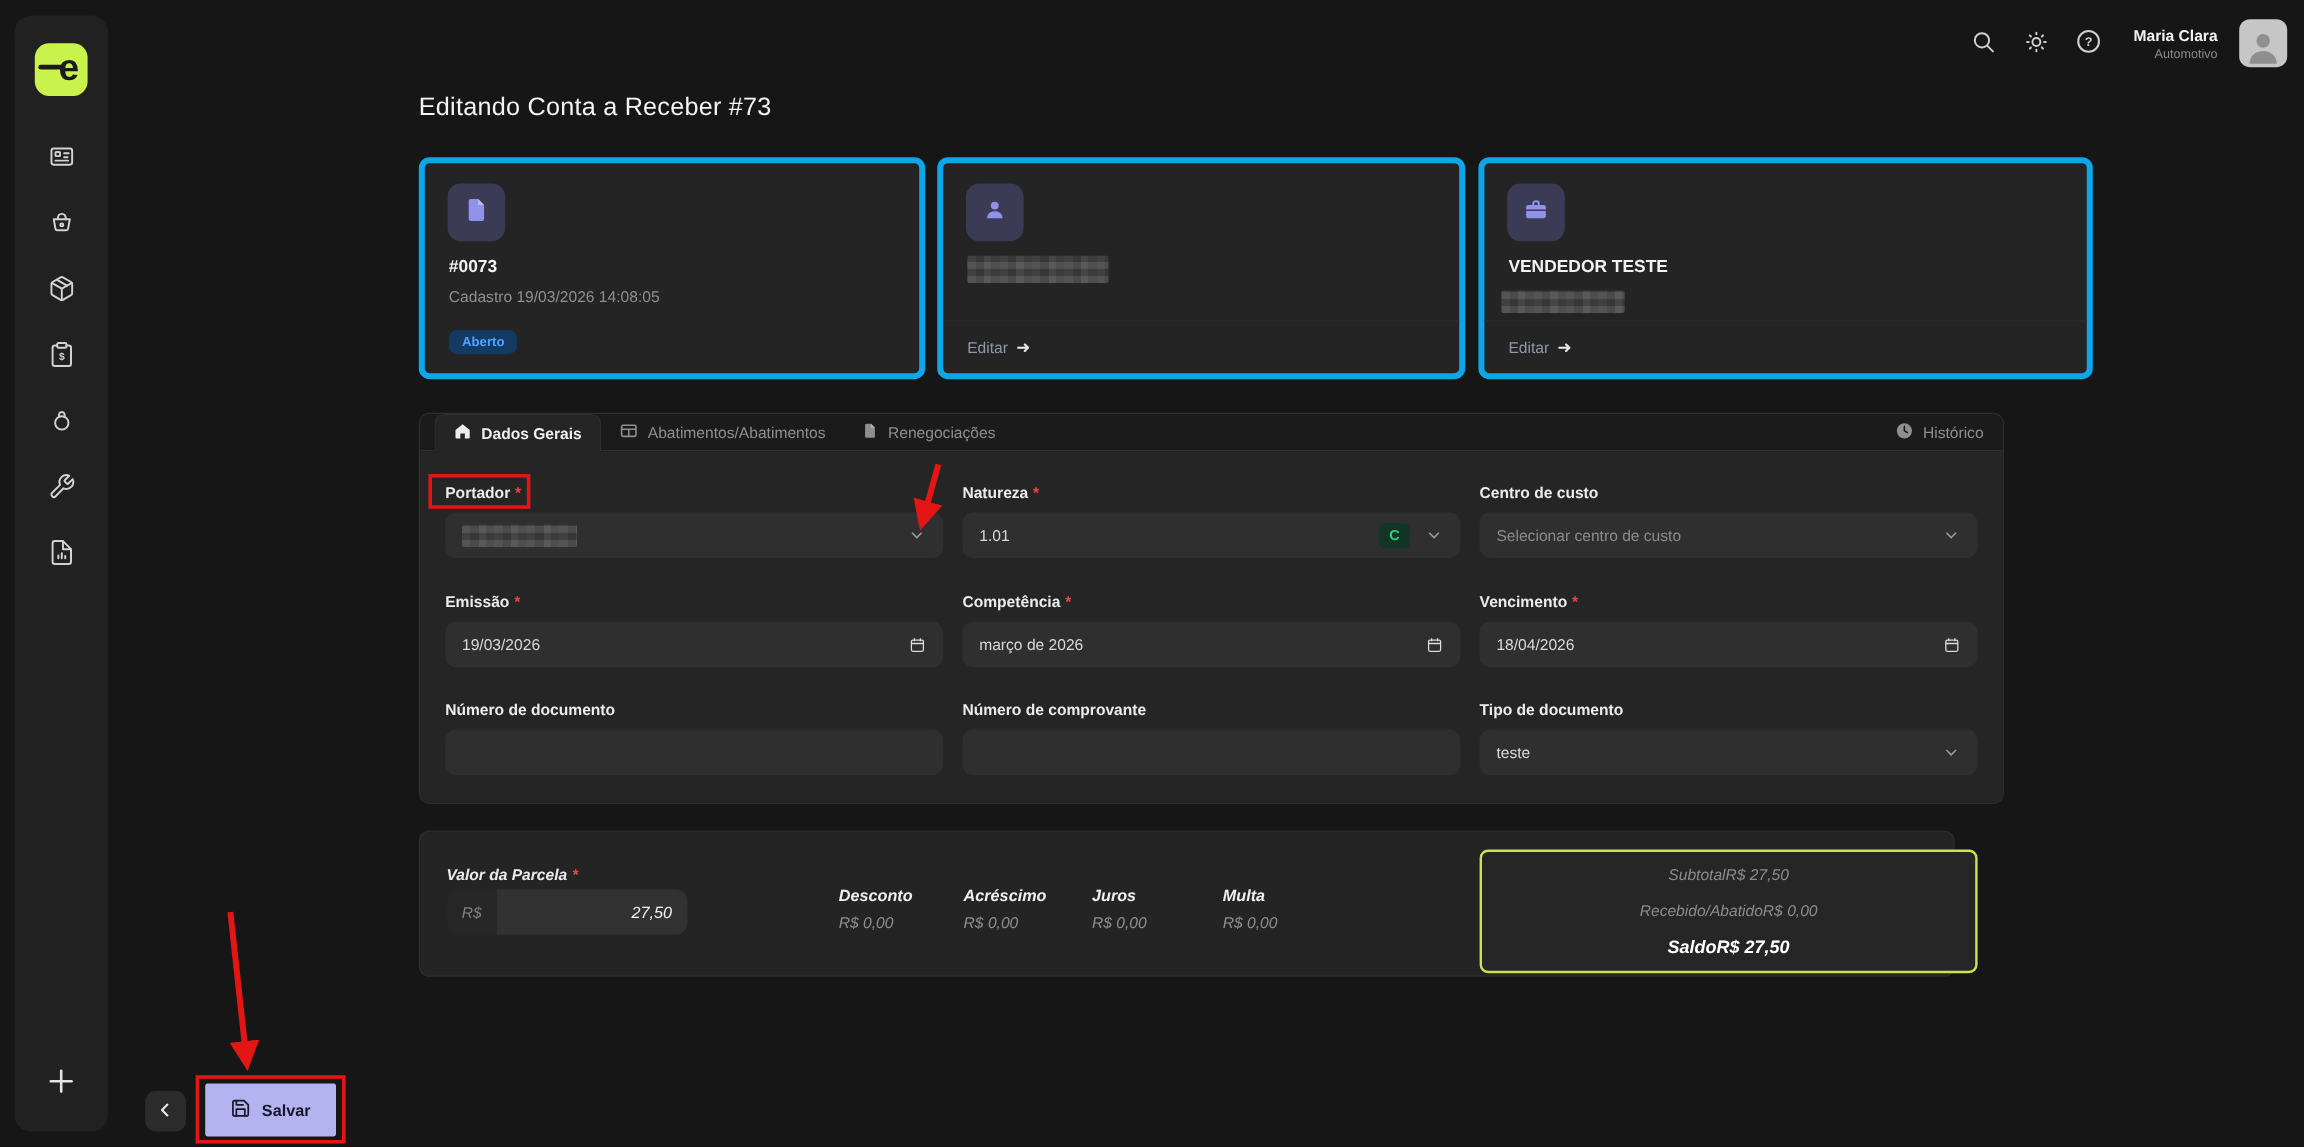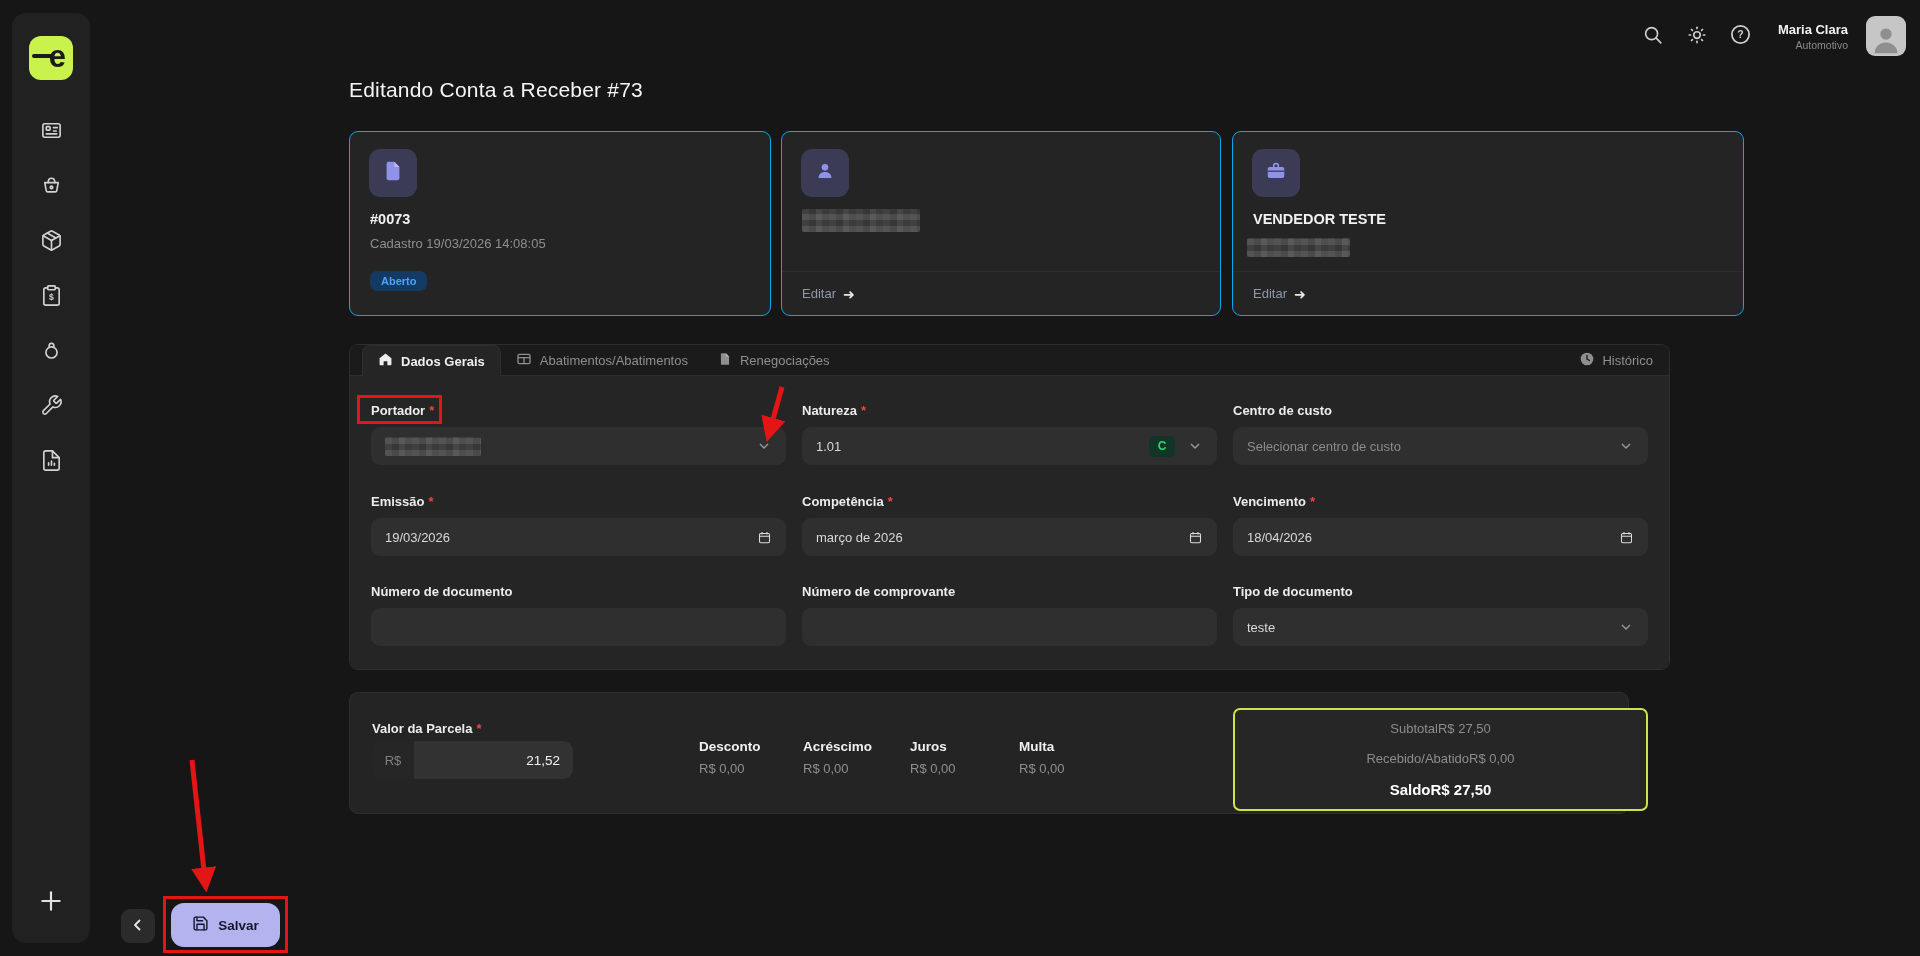--- a/index.html
+++ b/index.html
@@ -24,21 +24,21 @@
   .tb-icon svg { stroke:#cfcfcf; fill:none; stroke-width:1.8; stroke-linecap:round; }
   .user-text { text-align:right; margin-left:6px; }
   .user-name { font-size:13px; font-weight:700; color:#f2f2f2; }
   .user-role { font-size:10.5px; color:#8a8a8a; margin-top:2px; }
   .avatar { width:40px; height:40px; border-radius:9px; background:#c6c6c6; overflow:hidden; display:flex; align-items:flex-end; justify-content:center; cursor:pointer; }
 
   
   .page-title { position:absolute; left:349px; top:78px; font-size:21px; font-weight:400; color:#f5f5f5; letter-spacing:.2px; }
 
   
-  .card { position:absolute; top:131px; height:185px; background:#242424; border:1px solid #0ea5e9; border-radius:9px; }
+  .card { position:absolute; top:131px; height:185px; background:#242424; border:5px solid #0ea5e9; border-radius:9px; }
   .card1 { left:349px; width:422px; }
   .card2 { left:781px; width:440px; }
   .card3 { left:1232px; width:512px; }
   .icon-tile { position:absolute; left:19px; top:17px; width:48px; height:48px; background:#3b3b55; border-radius:11px; display:flex; align-items:center; justify-content:center; }
   .card-title { position:absolute; left:20px; top:79px; font-size:14.5px; font-weight:700; color:#f2f2f2; }
   .card-sub { position:absolute; left:20px; top:104px; font-size:13px; color:#8f8f8f; }
   .badge-open { position:absolute; left:20px; top:139px; background:#123a63; color:#4da3ff; font-size:11px; font-weight:700; padding:4px 11px; border-radius:7px; }
   .card-footer { position:absolute; left:0; right:0; bottom:0; height:44px; border-top:1px solid #2e2e2e; display:flex; align-items:center; padding:0 20px; gap:7px; cursor:pointer; }
   .edit-label { font-size:13px; color:#8e99a8; }
   .edit-arrow { font-size:14px; color:#e8e8e8; }
@@ -63,37 +63,37 @@
   .control { margin-top:9px; height:38px; background:#2f2f2f; border-radius:9px; display:flex; align-items:center; padding:0 14px; font-size:13px; color:#d9d9d9; cursor:pointer; position:relative; }
   .control .grow { flex:1; }
   .control .placeholder { color:#8b8b8b; }
   .control svg.chev { stroke:#9a9a9a; fill:none; stroke-width:2; }
   .control svg.cal { stroke:#dcdcdc; fill:none; stroke-width:1.7; }
   .text-input { margin-top:9px; height:38px; width:100%; background:#2f2f2f; border:none; border-radius:9px; padding:0 14px; font-size:13px; color:#d9d9d9; font-family:inherit; }
   .red-portador { width:96px; height:19px; display:inline-block; }
   .c-badge { width:26px; height:21px; border-radius:5px; background:#113626; color:#2fd571; font-size:12px; font-weight:700; display:flex; align-items:center; justify-content:center; margin-right:12px; }
 
   
-  .totals { position:absolute; left:349px; top:692px; width:1280px; height:122px; background:#242424; border:1px solid #2e2e2e; border-radius:9px; }
+  .totals { position:absolute; left:349px; top:692px; width:1280px; height:122px; background:#242424; border:1px solid #2e2e2e; border-radius:9px;font-style:italic; }
   .valor-label { position:absolute; left:22px; top:28px; font-size:13px; font-weight:700; color:#ececec; display:flex; gap:4px; }
   .valor-input { position:absolute; left:22px; top:48px; width:201px; height:38px; display:flex; border-radius:10px; overflow:hidden; cursor:text; }
   .valor-prefix { width:42px; background:#262626; color:#808080; font-size:13px; display:flex; align-items:center; justify-content:center; }
   .valor-val { flex:1; background:#323232; color:#f2f2f2; font-size:13.5px; display:flex; align-items:center; justify-content:flex-end; padding-right:13px; }
   .fee-col { position:absolute; top:46px; }
   .fee-label { font-size:13.5px; font-weight:700; color:#f0f0f0; }
   .fee-value { margin-top:7px; font-size:13px; color:#8f8f8f; }
   .fee0 { left:349px; } .fee1 { left:453px; } .fee2 { left:560px; } .fee3 { left:669px; }
   .summary { position:absolute; left:883px; top:15px; width:415px; height:103px; border:2px solid #cfe24e; border-radius:7px; background:#262626; padding:11px 18px; display:flex; flex-direction:column; justify-content:space-between; }
   .sum-row { display:flex; justify-content:center; font-size:13px; color:#8c8c8c; }
   .sum-row.bold { font-size:15px; font-weight:700; color:#ffffff; }
 
   
   .back-btn { position:absolute; left:121px; top:909px; width:34px; height:34px; background:#2b2b2b; border:none; border-radius:9px; cursor:pointer; display:flex; align-items:center; justify-content:center; }
   .back-btn svg { stroke:#e8e8e8; fill:none; stroke-width:2.4; stroke-linecap:round; stroke-linejoin:round; }
-  .save-btn { position:absolute; left:171px; top:903px; width:109px; height:44px; background:#b3b4ef; border:none; border-radius:13px; cursor:pointer; display:flex; align-items:center; justify-content:center; gap:9px; }
+  .save-btn { position:absolute; left:171px; top:903px; width:109px; height:44px; background:#b3b4ef; border:none; border-radius:2px; cursor:pointer; display:flex; align-items:center; justify-content:center; gap:9px; }
   .save-btn svg { stroke:#16162c; fill:none; stroke-width:2; stroke-linecap:round; stroke-linejoin:round; }
   .save-label { font-size:13.5px; font-weight:700; color:#16162c; }
 
   
   .anno { position:absolute; border:3px solid #e31515; z-index:20; pointer-events:none; }
   .anno-portador { left:357px; top:395px; width:85px; height:29px; }
   .anno-save { left:163px; top:896px; width:125px; height:57px; }
   .anno-arrow { position:absolute; z-index:20; pointer-events:none; }
 </style>
 </head>
@@ -401,21 +401,21 @@
     </div>
   </div>
 
   <div class="totals">
     <div class="valor-label">
       <span>Valor da Parcela</span>
         <span class="req">*</span>
     </div>
     <div class="valor-input">
       <div class="valor-prefix">R$</div>
-      <div class="valor-val">21,52</div>
+      <div class="valor-val">27,50</div>
     </div>
     <div class="fee-col fee0">
       <div class="fee-label">Desconto</div>
       <div class="fee-value">R$ 0,00</div>
     </div>
     <div class="fee-col fee1">
       <div class="fee-label">Acréscimo</div>
       <div class="fee-value">R$ 0,00</div>
     </div>
     <div class="fee-col fee2">

